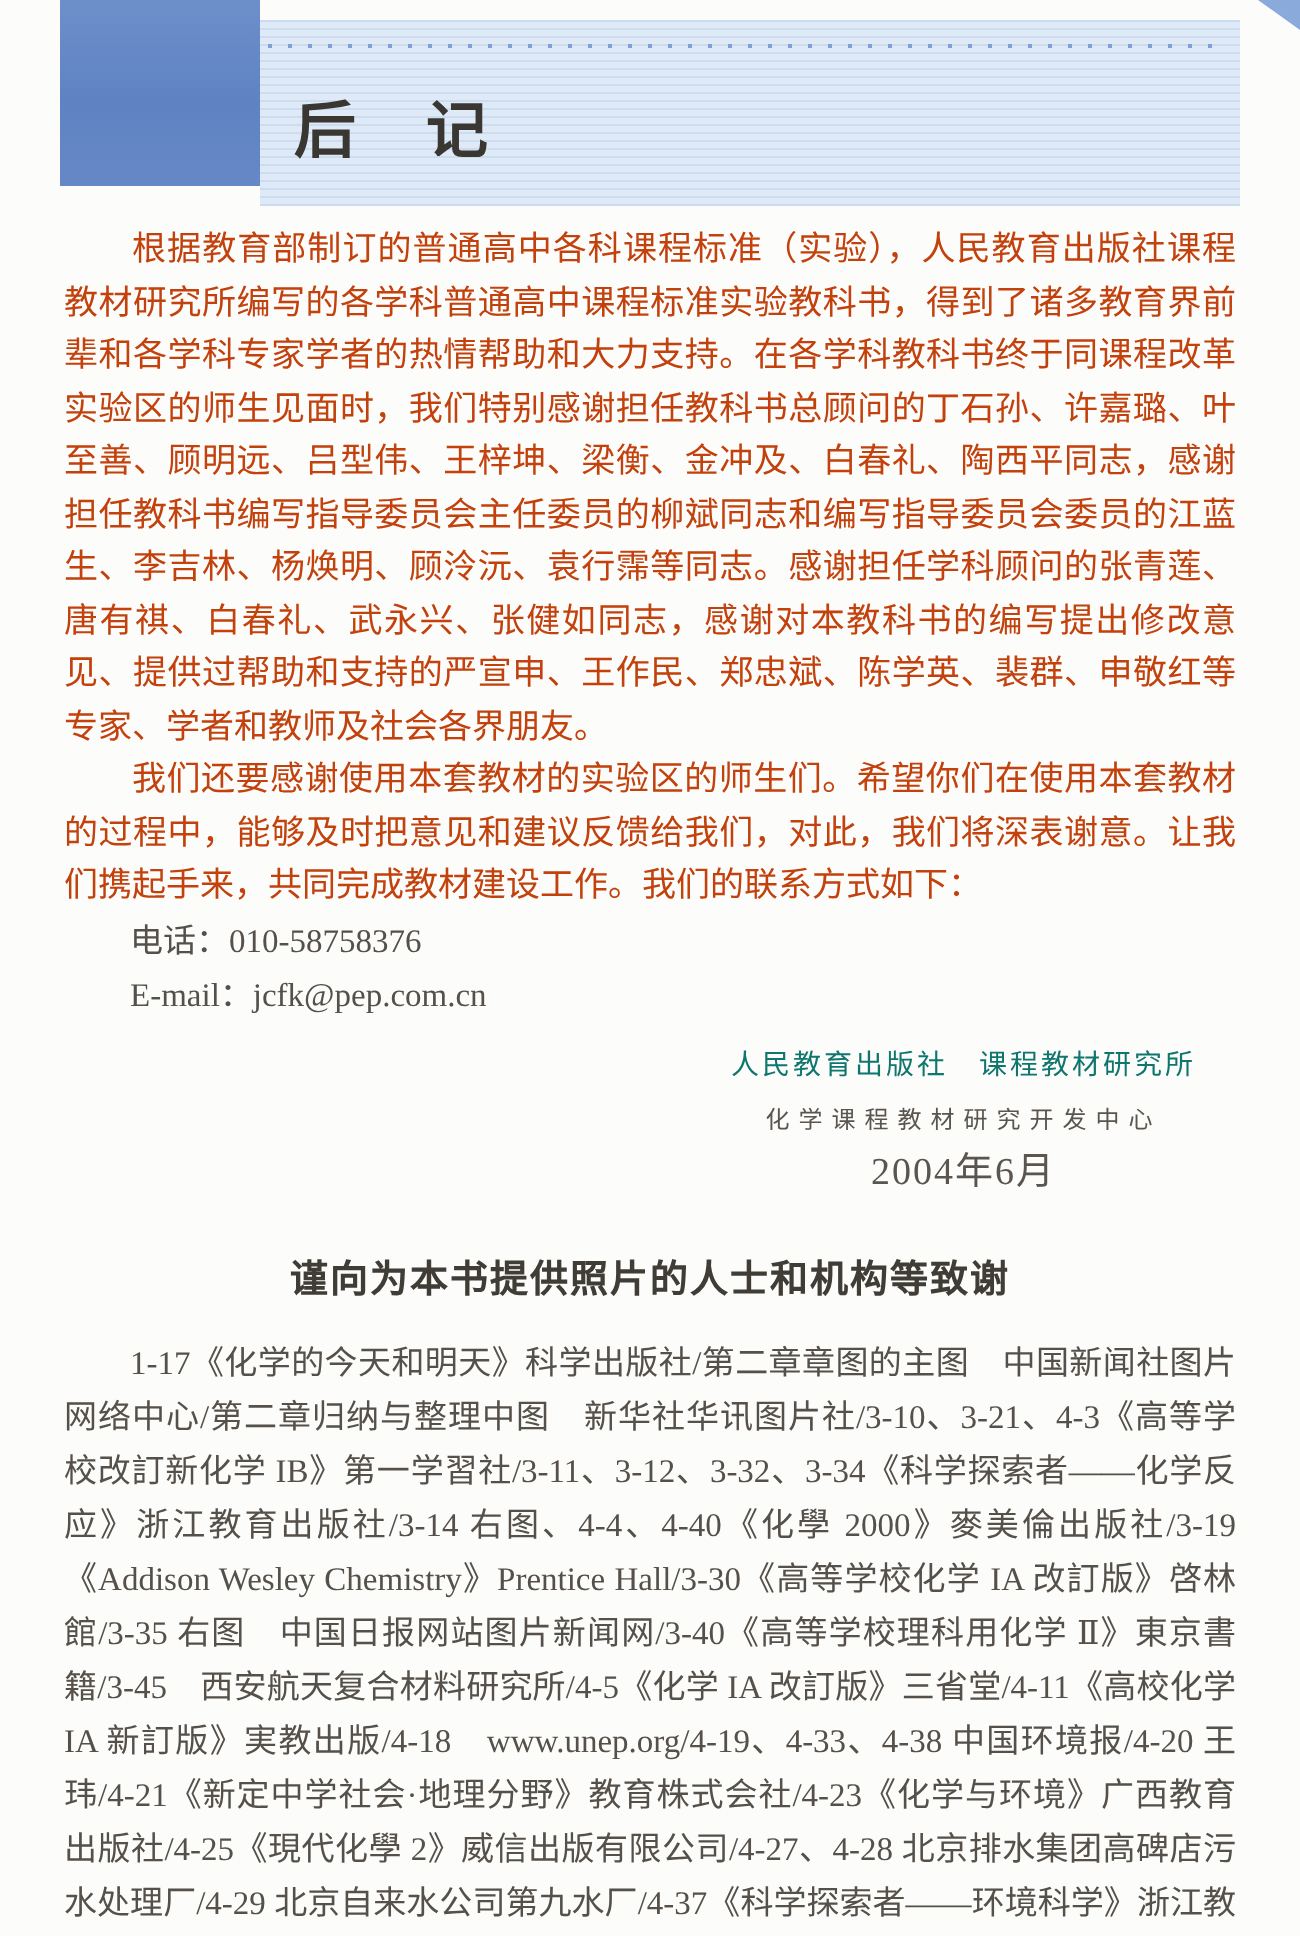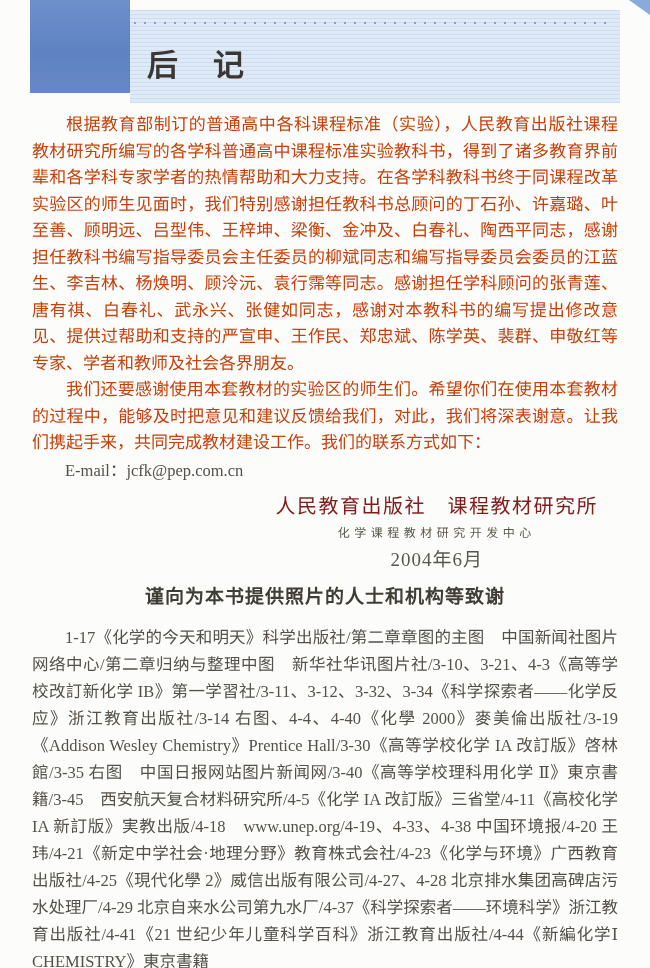--- a/index.html
+++ b/index.html
@@ -92,41 +92,41 @@
   .signature {
     display: flex;
     justify-content: flex-end;
     padding-right: 20px;
     margin-top: 9px;
   }
   .signature-inner {
     text-align: center;
   }
   .sig-line1 {
-    font-size: 20px;
+    font-size: 14px;
     line-height: 27px;
     letter-spacing: 1.5px;
-    color: #7f1d1d;
+    color: #0f766e;
   }
   .sig-line2 {
     font-size: 12px;
     line-height: 27px;
     letter-spacing: 4.5px;
     color: #5a554e;
   }
   .sig-date {
     font-size: 19px;
     line-height: 26px;
     letter-spacing: 1px;
     color: #5a554e;
   }
 
   
   .credits-heading {
-    margin: 8px 0 0 0;
+    margin: 24px 0 0 0;
     text-align: center;
     font-size: 19px;
     font-weight: bold;
     letter-spacing: 1px;
     color: #403c36;
   }
   .credits-body {
     margin: 16px 0 0 0;
     font-size: 16.5px;
     line-height: 27px;
@@ -146,20 +146,21 @@
   </div>
   <div class="corner-triangle"></div>
 </div>
 
 <div class="main">
 
   <p class="para">根据教育部制订的普通高中各科课程标准（实验），人民教育出版社课程教材研究所编写的各学科普通高中课程标准实验教科书，得到了诸多教育界前辈和各学科专家学者的热情帮助和大力支持。在各学科教科书终于同课程改革实验区的师生见面时，我们特别感谢担任教科书总顾问的丁石孙、许嘉璐、叶至善、顾明远、吕型伟、王梓坤、梁衡、金冲及、白春礼、陶西平同志，感谢担任教科书编写指导委员会主任委员的柳斌同志和编写指导委员会委员的江蓝生、李吉林、杨焕明、顾泠沅、袁行霈等同志。感谢担任学科顾问的张青莲、唐有祺、白春礼、武永兴、张健如同志，感谢对本教科书的编写提出修改意见、提供过帮助和支持的严宣申、王作民、郑忠斌、陈学英、裴群、申敬红等专家、学者和教师及社会各界朋友。</p>
 
   <p class="para">我们还要感谢使用本套教材的实验区的师生们。希望你们在使用本套教材的过程中，能够及时把意见和建议反馈给我们，对此，我们将深表谢意。让我们携起手来，共同完成教材建设工作。我们的联系方式如下：</p>
 
+  <p class="contact-line">电话：010-58758376</p>
 
   <p class="contact-line">E-mail：jcfk@pep.com.cn</p>
 
   <div class="signature">
     <div class="signature-inner">
       <div class="sig-line1">人民教育出版社　课程教材研究所</div>
       <div class="sig-line2">化学课程教材研究开发中心</div>
       <div class="sig-date">2004年6月</div>
     </div>
   </div>

